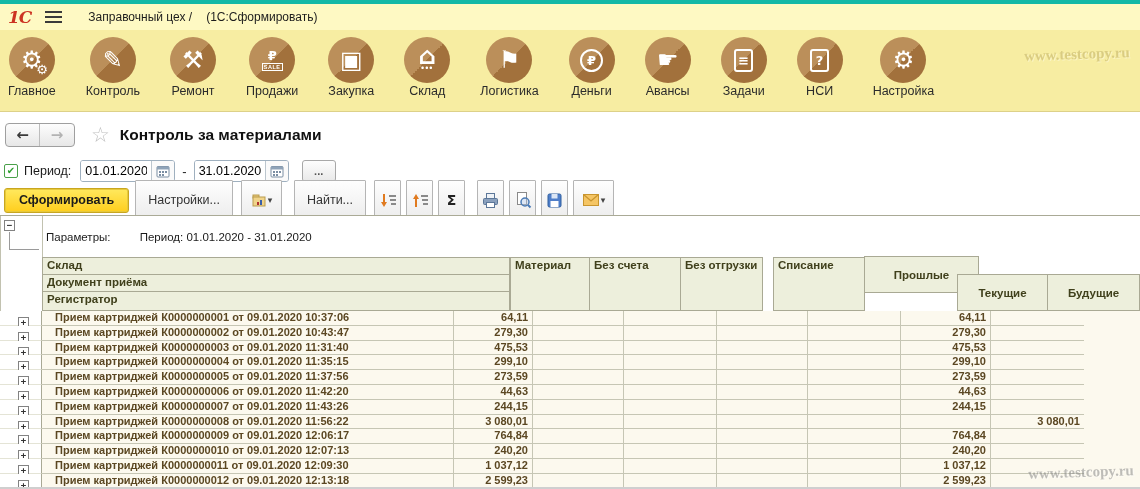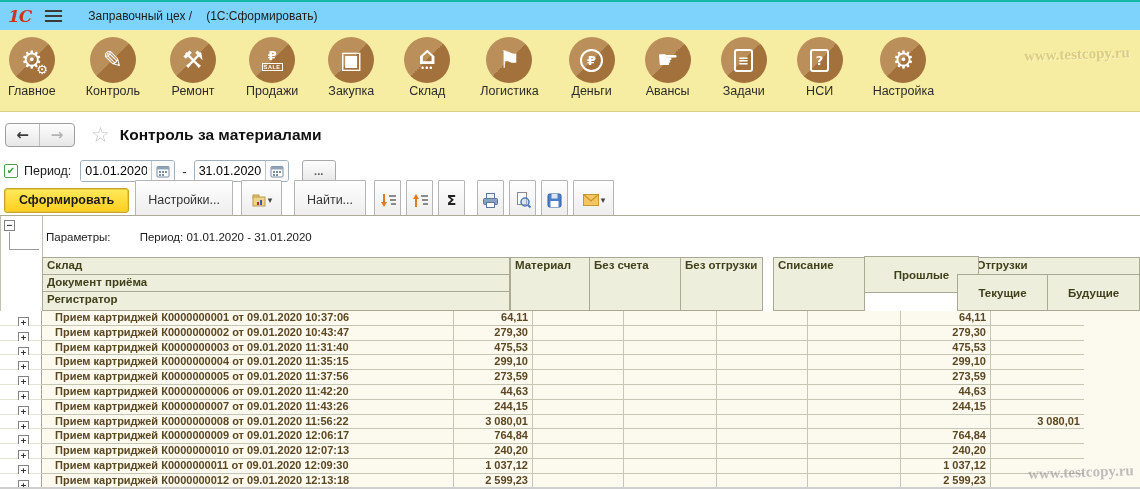--- a/index.html
+++ b/index.html
@@ -1,22 +1,22 @@
 <!DOCTYPE html>
 <html><head>
 <meta charset="utf-8">
 <style>
   html,body{margin:0;padding:0;background:#e9e9e9;}
   *{box-sizing:border-box;}
   .app{position:relative;width:1140px;height:489px;background:#fff;overflow:hidden;
        font-family:"Liberation Sans",sans-serif;}
 
   
-  .titlebar{position:absolute;left:0;top:0;width:1140px;height:30px;background:#7dd3fc;
-            border-top:2px solid #14b8a6;display:flex;align-items:center;}
+  .titlebar{position:absolute;left:0;top:0;width:1140px;height:30px;background:#fef9c3;
+            border-top:4px solid #14b8a6;display:flex;align-items:center;}
   .logo{font:italic 700 17px "DejaVu Serif",serif;color:#cc3322;margin:0 14px 0 8px;
         letter-spacing:-1px;}
   .burger{display:inline-flex;flex-direction:column;gap:3px;margin-right:26px;cursor:pointer;}
   .burger i{display:block;width:17px;height:2px;background:#3a3a3a;}
   .tb-text{font-size:12px;color:#1c1c1c;margin-right:14px;}
 
   
   .ribbon{position:absolute;left:0;top:30px;width:1140px;height:82px;background:#f7eda2;
           border-bottom:1px solid #ddd189;display:flex;align-items:flex-start;gap:30px;
           padding:7px 0 0 8px;}
@@ -335,21 +335,20 @@
       <span class="pvalue">Период: 01.01.2020 - 31.01.2020</span>
     </div>
 
     <div class="hcell" style="left:42px;top:41px;width:468px;height:18px">Склад</div>
     <div class="hcell" style="left:42px;top:58px;width:468px;height:18px">Документ приёма</div>
     <div class="hcell" style="left:42px;top:75px;width:468px;height:20px">Регистратор</div>
     <div class="hcell" style="left:510px;top:41px;width:80px;height:54px">Материал</div>
     <div class="hcell" style="left:589px;top:41px;width:92px;height:54px">Без счета</div>
     <div class="hcell" style="left:680px;top:41px;width:83px;height:54px">Без отгрузки</div>
     <div class="hcell" style="left:773px;top:41px;width:92px;height:54px">Списание</div>
-    <div class="hcell center" style="left:864px;top:41px;width:276px;height:18px">Отгрузки</div>
     <div class="hcell vcenter" style="left:864px;top:40px;width:115px;height:37px">Прошлые</div>
     <div class="hcell vcenter" style="left:957px;top:58px;width:91px;height:37px">Текущие</div>
     <div class="hcell vcenter" style="left:1047px;top:58px;width:93px;height:37px">Будущие</div>
 
     <div class="rows" id="report-rows">
         <div class="trow">
           <div class="gcell"><span class="pm">+</span></div>
           <div class="cell lab">Прием картриджей К0000000001 от 09.01.2020 10:37:06</div>
           <div class="cell val c1">64,11</div>
           <div class="cell val c2"></div>

